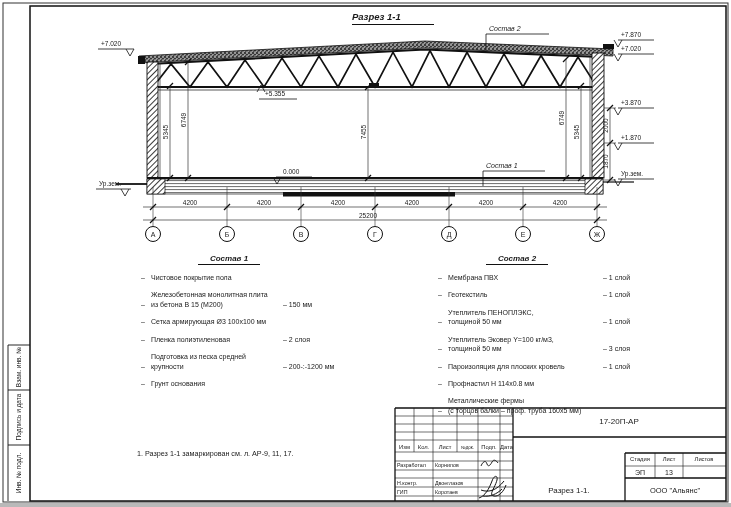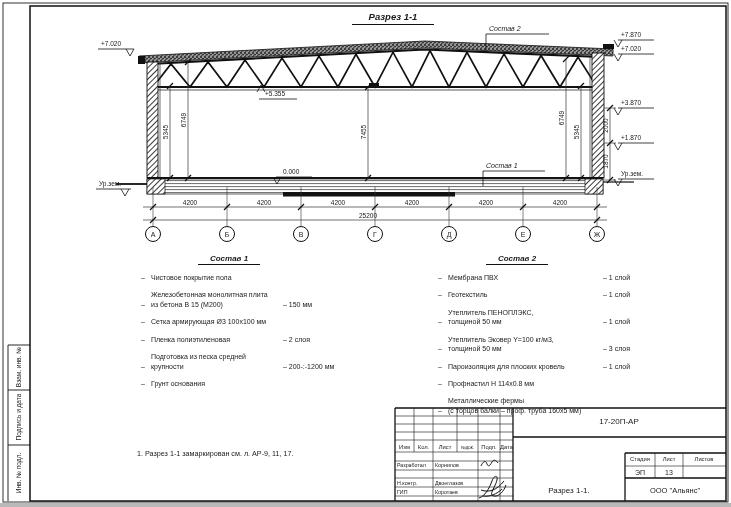--- a/index.html
+++ b/index.html
@@ -3,21 +3,21 @@
 <meta charset="utf-8">
 <style>
   html,body{margin:0;padding:0;background:#eee;}
   .page{position:relative;width:731px;height:507px;background:#fff;overflow:hidden;
         font-family:"Liberation Sans",sans-serif;color:#1a1a1a;}
   .page svg{position:absolute;left:0;top:0;}
   svg text{font-family:"Liberation Sans",sans-serif;fill:#1a1a1a;}
   .t65{font-size:6.5px;} .t7{font-size:7px;}
   .it{font-style:italic;}
   .mid{text-anchor:middle;}
-  .page-title{position:absolute;left:352px;top:11px;width:82px;text-align:center;
+  .page-title{position:absolute;left:352px;top:11px;width:82px;
       font-size:9.5px;font-style:italic;font-weight:bold;border-bottom:1.2px solid #111;
       padding-bottom:2px;}
   .comp-title{position:absolute;width:62px;text-align:center;font-size:8px;
       font-style:italic;font-weight:bold;border-bottom:1px solid #111;padding-bottom:1px;}
   .comp-list{position:absolute;font-size:7px;line-height:9.8px;}
   .comp-item{display:grid;margin-bottom:7.5px;align-items:end;}
   .comp1 .comp-item{grid-template-columns:10px 132px auto;}
   .comp2 .comp-item{grid-template-columns:10px 155px auto;}
   .comp-name{white-space:pre-line;}
   .comp-val{white-space:nowrap;}

